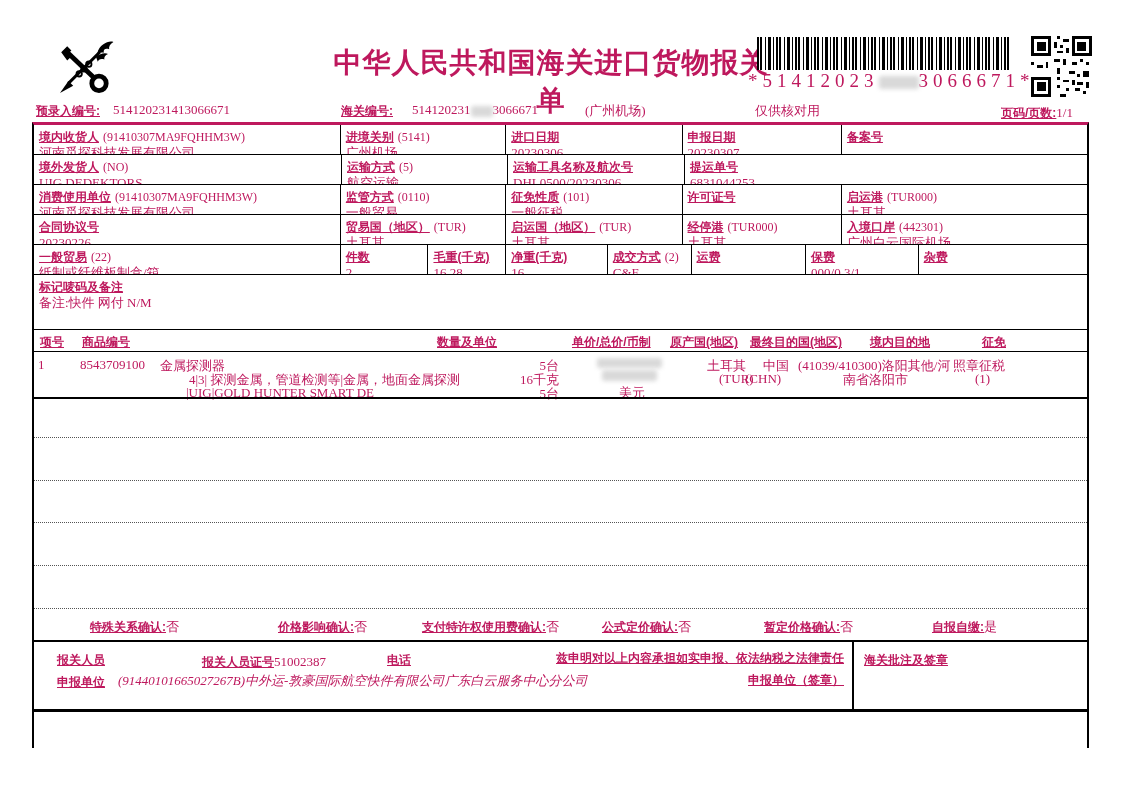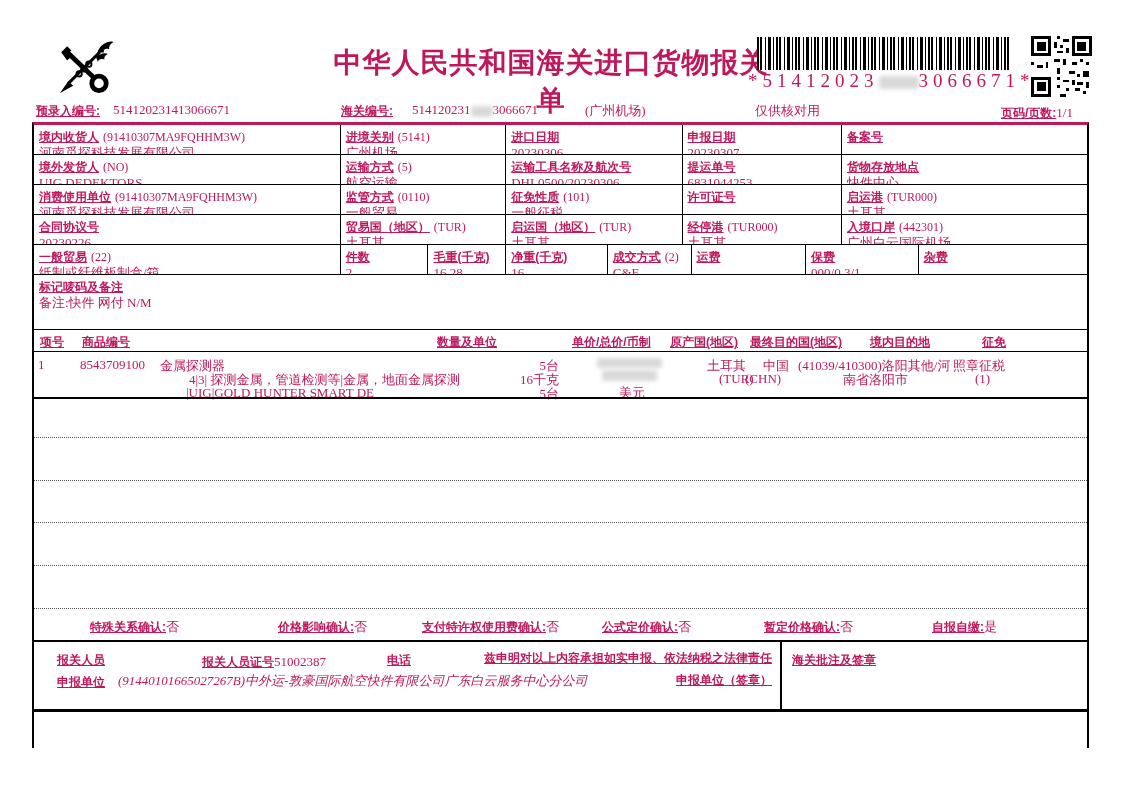--- a/index.html
+++ b/index.html
@@ -20,21 +20,21 @@
   .r30 { height:30px; } .r36 { height:36px; } .r55 { height:55px; }
   .cell { border-right:1px solid #000; padding:2px 2px 0 5px; overflow:hidden; }
   .cell:last-child { border-right:none; }
   .cell .vl { line-height:14px; }
   .ghead { position:relative; height:22px; border-bottom:1px solid #000; }
   .gbody { position:relative; height:256px; }
   .sline { position:absolute; left:0; width:100%; border-top:2px solid #000; }
   .dline { position:absolute; left:0; width:100%; border-top:1px dotted #555; }
   .confirm { position:relative; height:32px; border-top:1px dotted #555; }
   .footer { display:flex; height:72px; border-top:2px solid #000; border-bottom:3px solid #000; }
-  .fleft { position:relative; width:748px; border-right:2px solid #000; }
+  .fleft { position:relative; width:820px; border-right:2px solid #000; }
   .fright { position:relative; flex:1; }
   .nowrap { white-space:nowrap; }
 </style>
 </head>
 <body>
 
 <div class="page">
 
   <div class="abs" style="left:54px;top:34px;width:60px;height:70px;">
     <svg viewBox="0 0 100 100" width="60" height="70">
@@ -113,24 +113,20 @@
         <div class="nowrap"><span class="lb">运输方式</span> <span class="cd">(5)</span></div>
         <div class="vl">航空运输</div>
       </div>
       <div class="cell" style="width:177px;">
         <div><span class="lb">运输工具名称及航次号</span></div>
         <div class="vl">DHL0500/20230306</div>
       </div>
       <div class="cell" style="width:160px;">
         <div><span class="lb">提运单号</span></div>
         <div class="vl">6831044253</div>
-      </div>
-      <div class="cell" style="width:246px;">
-        <div><span class="lb">货物存放地点</span></div>
-        <div class="vl">快件中心</div>
       </div>
     </div>
 
     <div class="row r30">
       <div class="cell" style="width:308px;">
         <div class="nowrap"><span class="lb">消费使用单位</span> <span class="cd">(91410307MA9FQHHM3W)</span></div>
         <div class="vl">河南觅探科技发展有限公司</div>
       </div>
       <div class="cell" style="width:166px;">
         <div class="nowrap"><span class="lb">监管方式</span> <span class="cd">(0110)</span></div>

